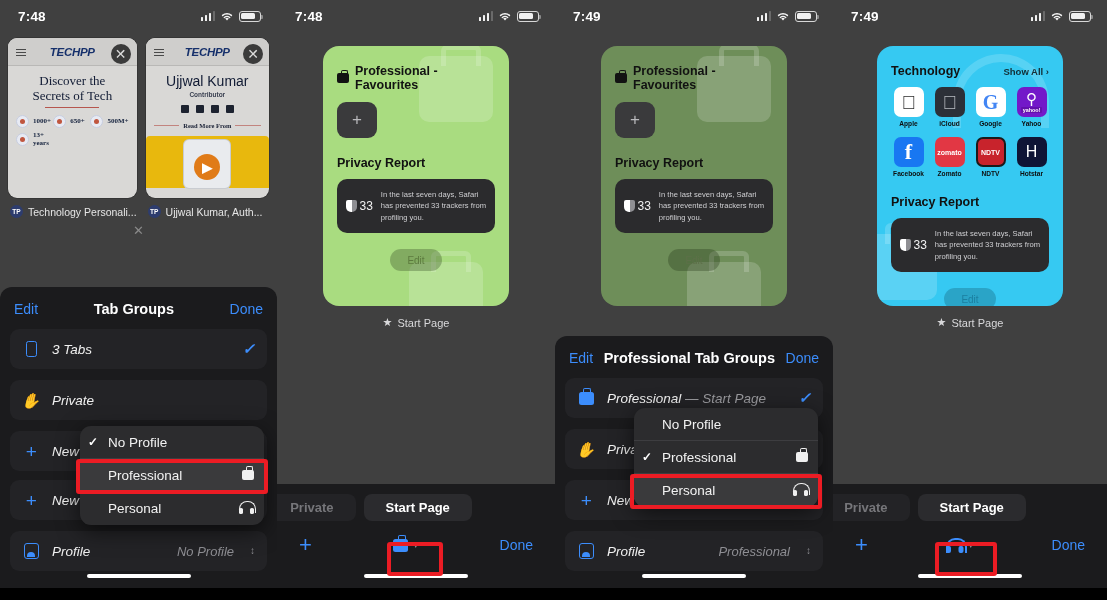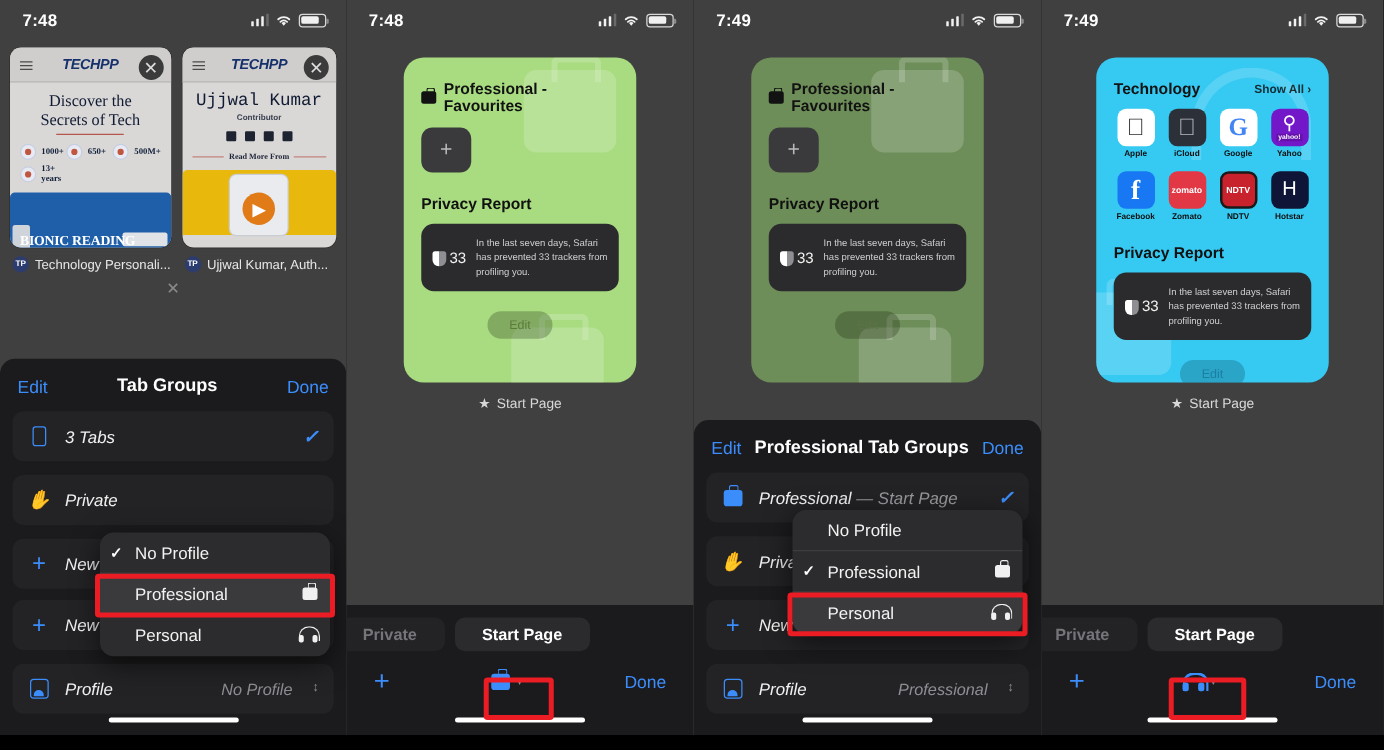--- a/index.html
+++ b/index.html
@@ -101,21 +101,21 @@
     margin: 6px -8px -7px; height: 46px; background:#1f5fa9;
     position:relative; border-radius:4px 4px 0 0;
   }
   .bionic .cap {
     position:absolute; bottom:1px; left:8px; color:#fff;
     font-family:"Liberation Serif",serif; font-weight:bold; font-size:11px;
     letter-spacing:-.2px;
   }
   .bionic .ph { position:absolute; left:2px; bottom:0; width:14px;height:20px;background:#cfd4da;border-radius:2px;}
   .bionic .tag { position:absolute; right:3px; bottom:3px; width:36px;height:11px;background:#dfe2e6;border-radius:2px;}
-  .t-name { font-family:Liberation Mono, monospace; color:#101a33; font-size:14px; text-align:center; font-weight:400;}
+  .t-name { font-family:Liberation Sans, sans-serif; color:#101a33; font-size:14px; text-align:center; font-weight:400;}
   .t-role { font-size:6.5px; color:#3b4152; text-align:center; margin-top:2px; font-weight:bold;}
   .socials { display:flex; justify-content:center; gap:7px; margin-top:7px; }
   .socials i { width:8px;height:8px;background:#1d2330;display:block;border-radius:1px;}
   .readmore { display:flex; align-items:center; gap:4px; margin-top:9px;}
   .readmore .ln { flex:1; height:1px; background:#c2847f;}
   .readmore span { font-size:6.5px; color:#20273a; font-weight:bold; font-family:"Liberation Serif",serif;}
   .yellow { margin: 7px -8px -7px; height: 52px; background:#e8b80d; position:relative; border-radius:4px 4px 0 0;}
   .yellow .dev { position:absolute; left:50%; top:4px; transform:translateX(-50%); width:46px;height:48px;background:#e9ebee;border-radius:5px; box-shadow:0 0 0 1px #c9ccd1;}
   .yellow .ring { position:absolute; left:50%; top:18px; transform:translateX(-50%); width:26px;height:26px;border-radius:50%;background:#e07b18; display:flex;align-items:center;justify-content:center;}
   .yellow .ring b { color:#fff; font-size:13px; line-height:1; }
@@ -236,21 +236,21 @@
   }
   .sp-section {
     margin-top: 18px; color:#111; font-size:12.5px; font-weight:bold;
     position:relative; z-index:2;
   }
   .privacybox {
     margin-top: 9px; background:#2b2b2d; border-radius:10px;
     padding: 10px 9px; display:flex; gap:8px; align-items:center;
     position:relative; z-index:2;
   }
-  .shieldnum { display:flex; align-items:flex-end; gap:2.5px; flex:0 0 auto; }
+  .shieldnum { display:flex; align-items:center; gap:2.5px; flex:0 0 auto; }
   .shieldnum .sh {
     width:11px;height:12px; border-radius: 2px 2px 5px 5px;
     background: linear-gradient(90deg,#fff 50%, #8f8f93 50%);
   }
   .shieldnum b { color:#f2f2f2; font-size:12px; font-weight:normal; }
   .pvtext { color:#cfcfd2; font-size:7.6px; line-height:1.5; }
   .editpill {
     margin: 16px auto 0; width: 52px; height: 22px; border-radius: 11px;
     background: rgba(40,60,25,.30); color:#5c7a3e; font-size:10px;
     display:flex;align-items:center;justify-content:center;
@@ -417,25 +417,20 @@
                   </div>
                 <div class="statnum">500M+</div>
               </div>
               <div class="statcell">
                 <div class="statring">
                     <b></b>
                   </div>
                 <div class="statnum">13+ years</div>
               </div>
             </div>
-            <div class="bionic">
-              <div class="ph"></div>
-              <div class="tag"></div>
-              <div class="cap">BIONIC READING</div>
-            </div>
           </div>
         </div>
         <div class="tabcaption">
           <div class="favicon">TP</div>
           <span>Technology Personali...</span>
         </div>
       </div>
 
       <div class="tabcard">
         <div class="tabthumb">

